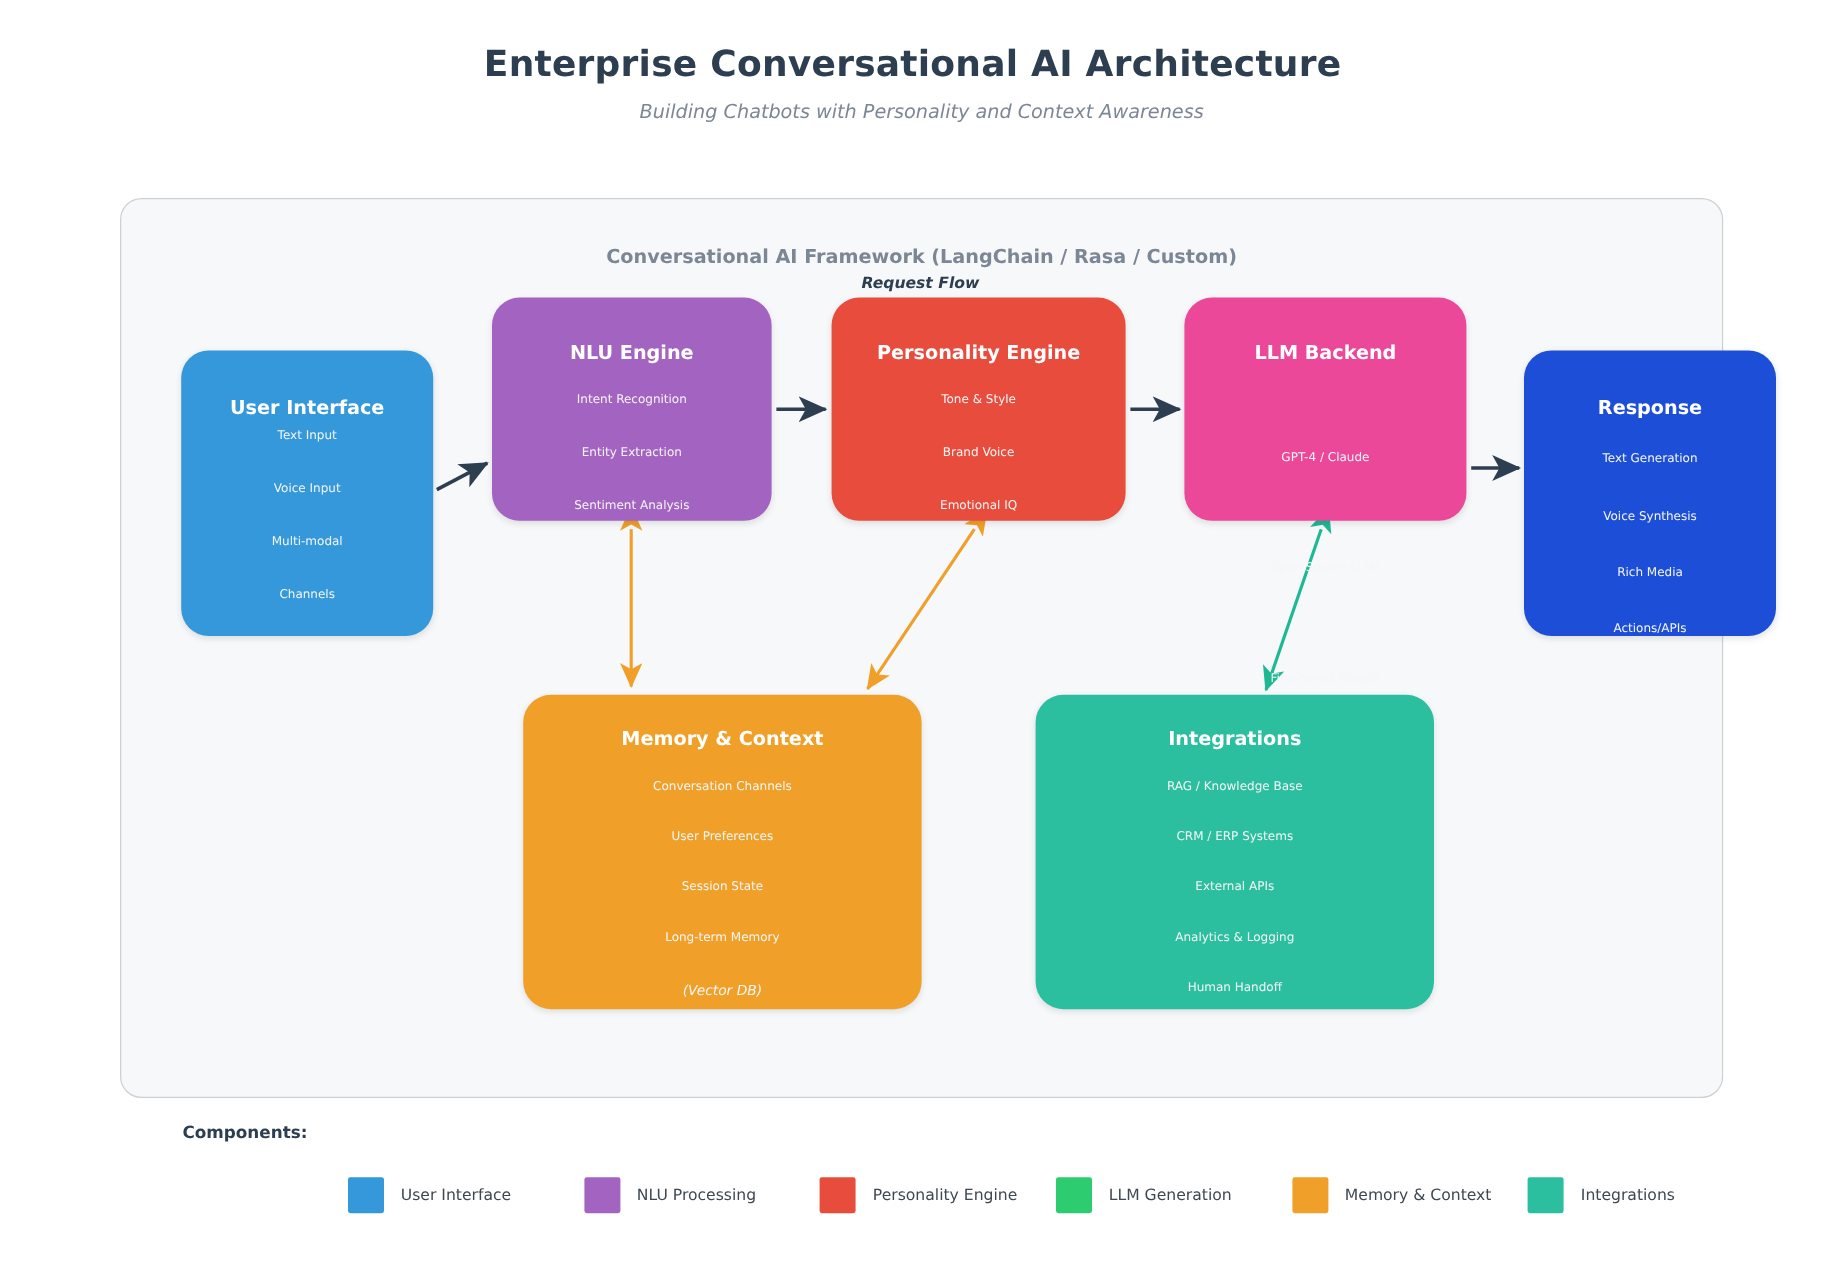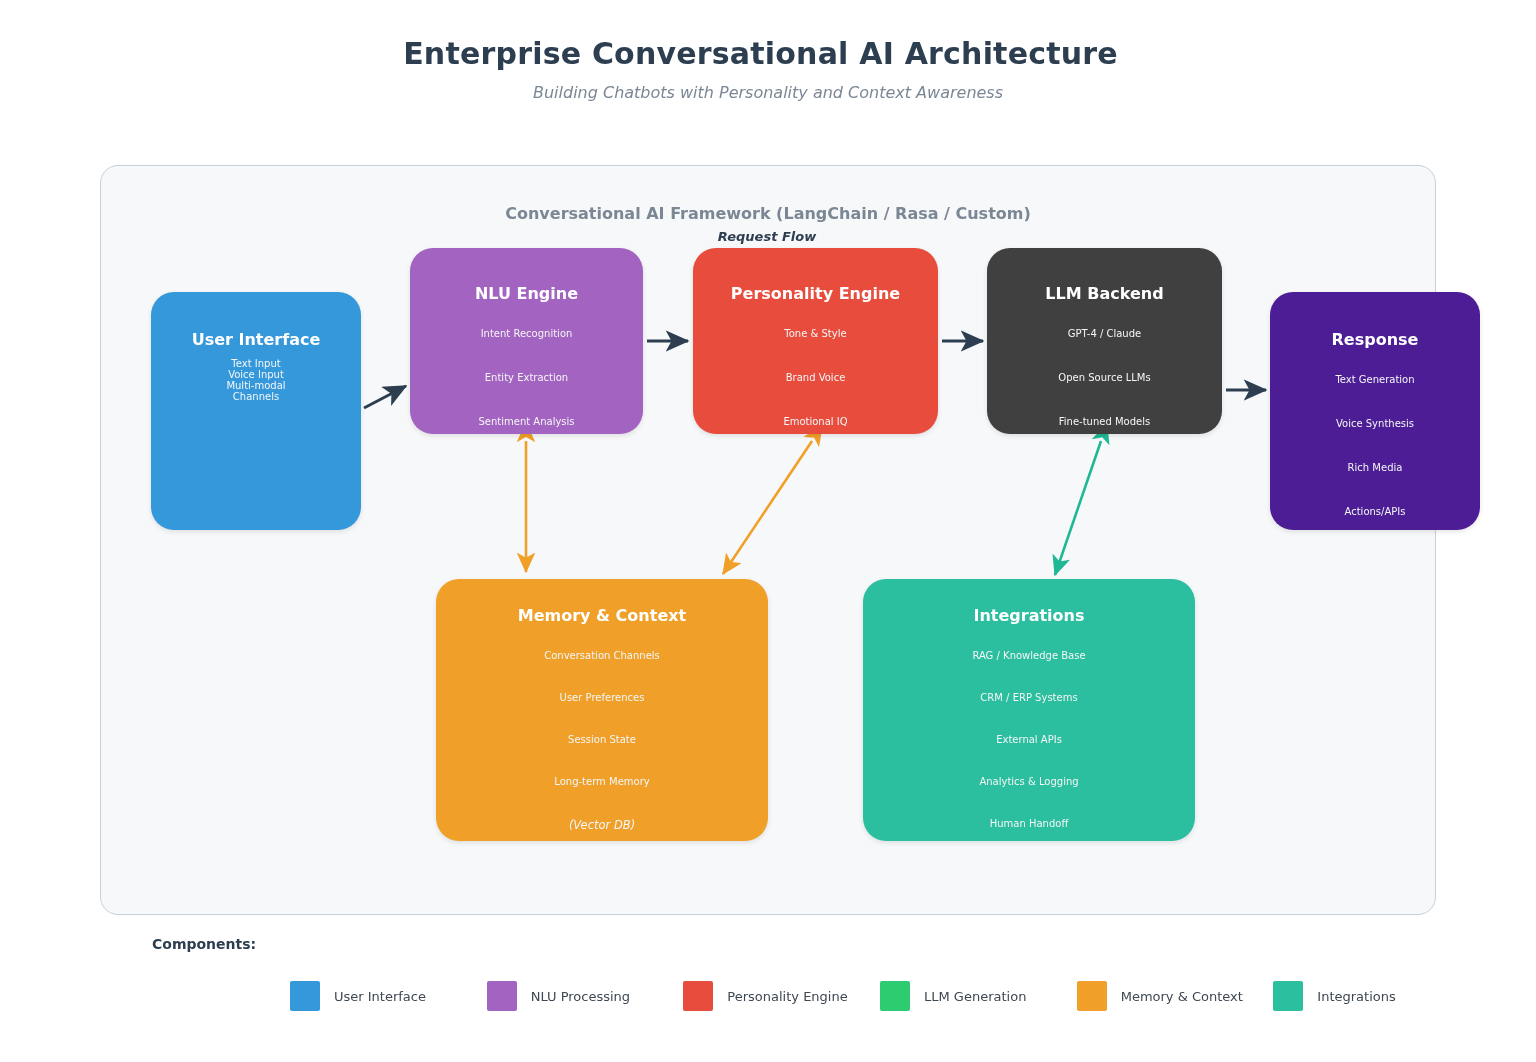--- a/index.html
+++ b/index.html
@@ -103,21 +103,21 @@
   #node-user-interface { left: 151px; top: 292px;  width: 210px; height: 238px; }
   #node-nlu-engine     { left: 410px; top: 248px;  width: 233px; height: 186px; }
   #node-personality    { left: 693px; top: 248px;  width: 245px; height: 186px; }
   #node-llm-backend    { left: 987px; top: 248px;  width: 235px; height: 186px; }
   #node-response       { left: 1270px; top: 292px; width: 210px; height: 238px; }
   #node-memory         { left: 436px; top: 579px;  width: 332px; height: 262px; }
   #node-integrations   { left: 863px; top: 579px;  width: 332px; height: 262px; }
 
   
   #node-user-interface .node-title { margin-top: 38px; }
-  #node-user-interface .node-item  { }
+  #node-user-interface .node-item  { margin-top: 33px; }
   #node-user-interface .node-item:nth-of-type(2) { margin-top: 9px; }
 
   #node-response .node-title { margin-top: 38px; }
   #node-response .node-item  { margin-top: 33px; }
   #node-response .node-item:nth-of-type(2) { margin-top: 25px; }
 
   #node-nlu-engine .node-title,
   #node-personality .node-title,
   #node-llm-backend .node-title { margin-top: 36px; }
   #node-nlu-engine .node-item,
@@ -249,28 +249,28 @@
   <div class="node-item">Sentiment Analysis</div>
 </div>
 
 <div class="node" id="node-personality" style="background: rgb(231, 76, 60);">
   <div class="node-title">Personality Engine</div>
   <div class="node-item">Tone &amp; Style</div>
   <div class="node-item">Brand Voice</div>
   <div class="node-item">Emotional IQ</div>
 </div>
 
-<div class="node" id="node-llm-backend" style="background: #404040;">
+<div class="node" id="node-llm-backend" style="background: #ec4899; gap: 48px;">
   <div class="node-title">LLM Backend</div>
   <div class="node-item">GPT-4 / Claude</div>
   <div class="node-item">Open Source LLMs</div>
   <div class="node-item">Fine-tuned Models</div>
 </div>
 
-<div class="node" id="node-response" style="background: #4c1d95;">
+<div class="node" id="node-response" style="background: #1d4ed8; justify-content: space-between;">
   <div class="node-title">Response</div>
   <div class="node-item">Text Generation</div>
   <div class="node-item">Voice Synthesis</div>
   <div class="node-item">Rich Media</div>
   <div class="node-item">Actions/APIs</div>
 </div>
 
 <div class="node" id="node-memory" style="background: rgb(240, 160, 41);">
   <div class="node-title">Memory &amp; Context</div>
   <div class="node-item">Conversation Channels</div>

